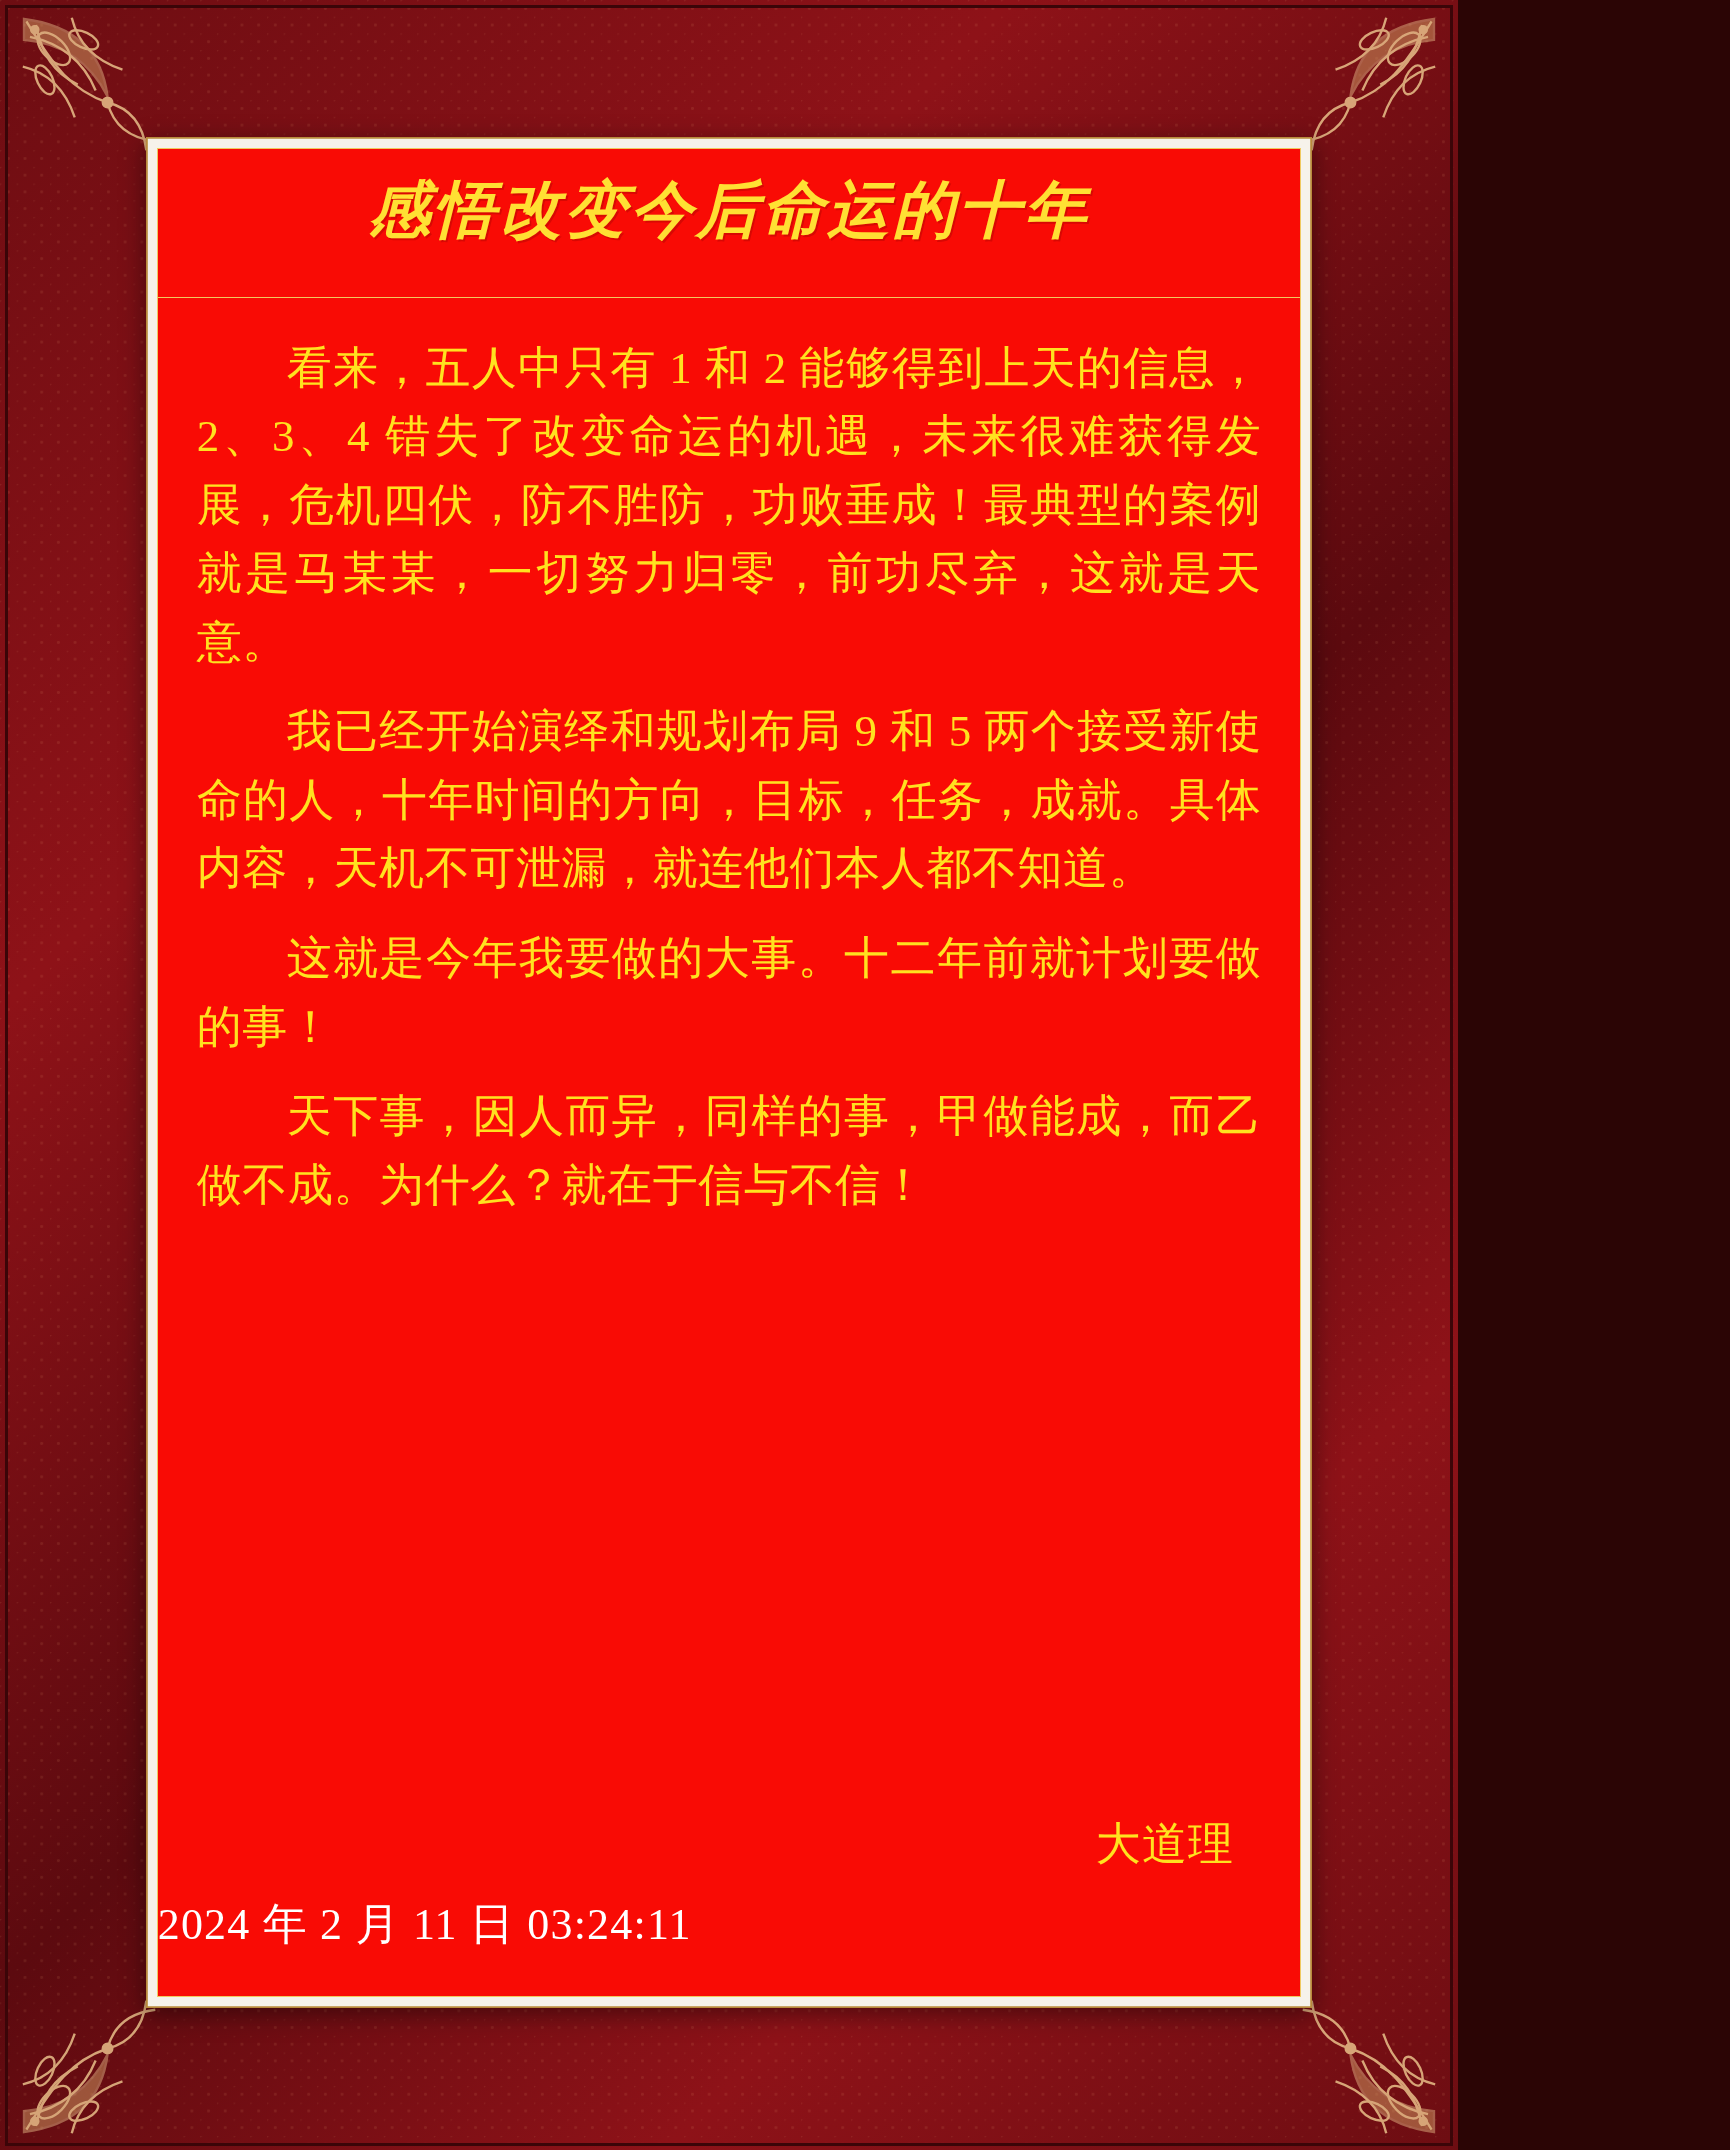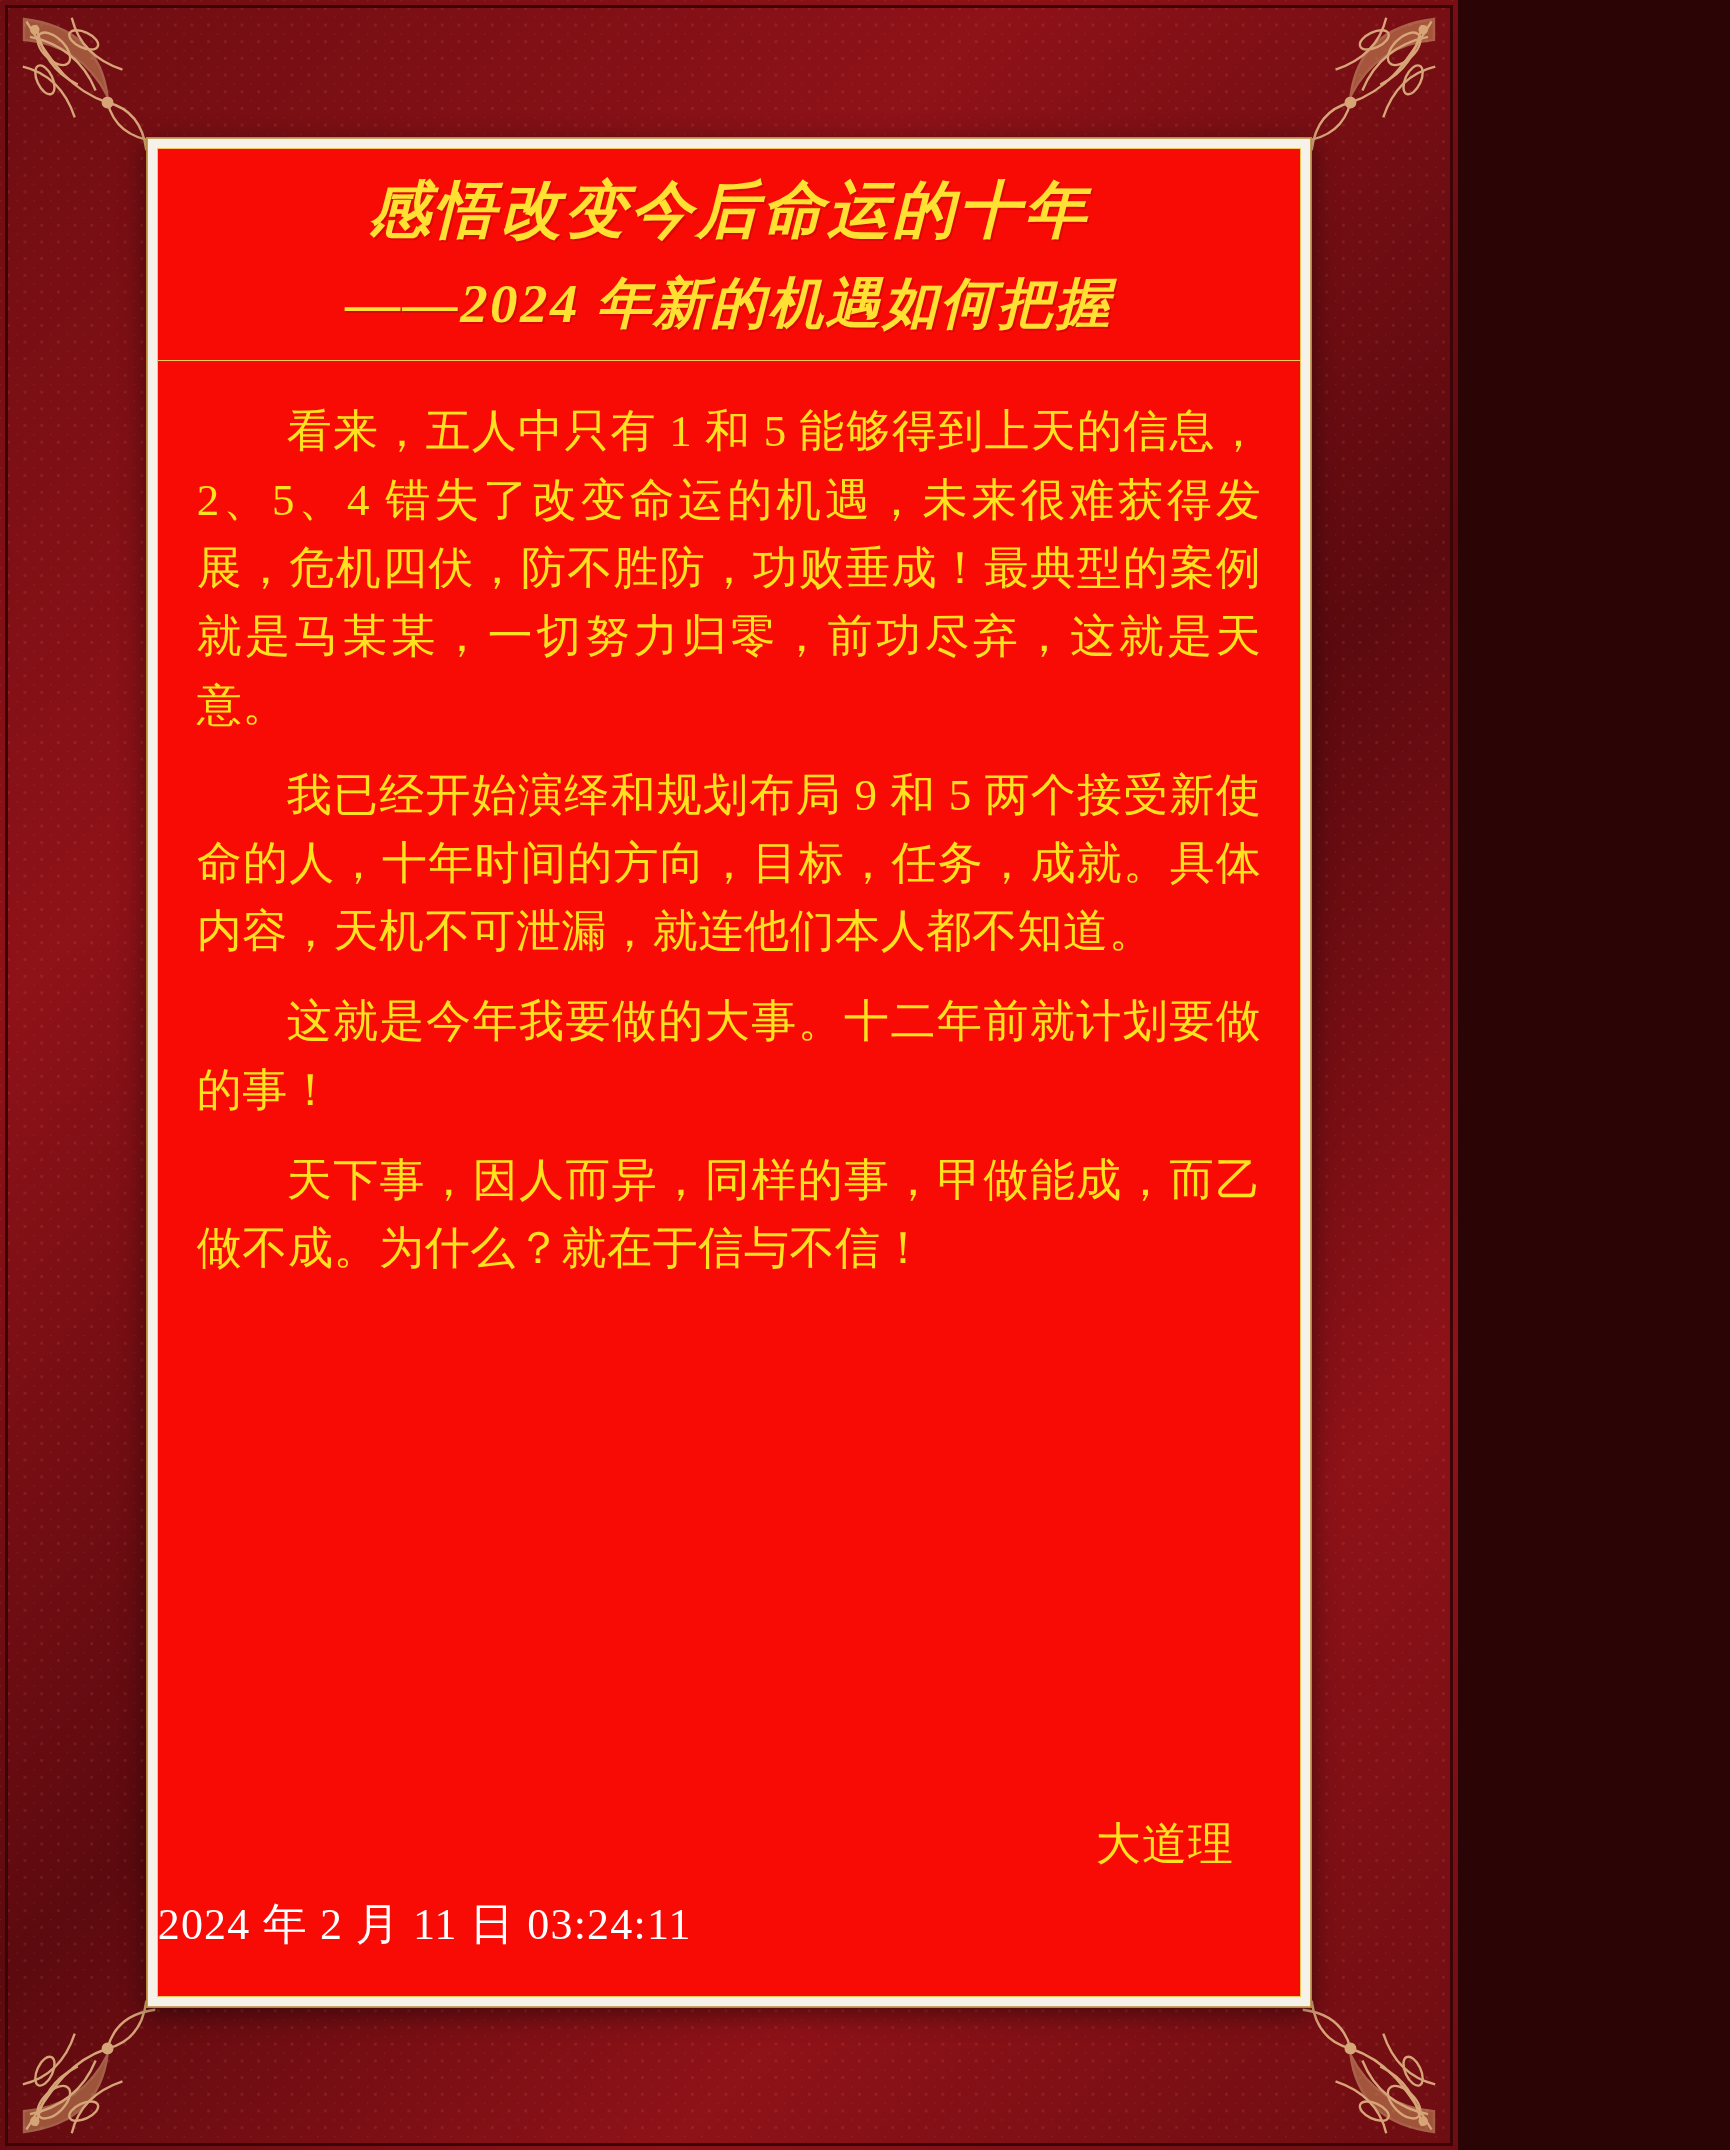--- a/index.html
+++ b/index.html
@@ -207,25 +207,24 @@
         <path d="M150 150 C 160 190, 190 210, 230 215"></path>
       </g>
     </svg>
   </div>
 
   <div class="mat">
     <div class="card">
 
       <div class="title-block">
         <div class="title-main">感悟改变今后命运的十年</div>
-        <div class="title-sub">——2024 年新的机遇如何把握</div>
       </div>
 
       <div class="body-block">
-        <p class="para">看来，五人中只有 1 和 5 能够得到上天的信息，2、5、4 错失了改变命运的机遇，未来很难获得发展，危机四伏，防不胜防，功败垂成！最典型的案例就是马某某，一切努力归零，前功尽弃，这就是天意。</p>
+        <p class="para">看来，五人中只有 1 和 2 能够得到上天的信息，2、3、4 错失了改变命运的机遇，未来很难获得发展，危机四伏，防不胜防，功败垂成！最典型的案例就是马某某，一切努力归零，前功尽弃，这就是天意。</p>
         <p class="para">我已经开始演绎和规划布局 9 和 5 两个接受新使命的人，十年时间的方向，目标，任务，成就。具体内容，天机不可泄漏，就连他们本人都不知道。</p>
         <p class="para">这就是今年我要做的大事。十二年前就计划要做的事！</p>
         <p class="para">天下事，因人而异，同样的事，甲做能成，而乙做不成。为什么？就在于信与不信！</p>
       </div>
 
       <div class="signature">大道理</div>
       <div class="timestamp">2024 年 2 月 11 日 03:24:11</div>
 
     </div>
   </div>

